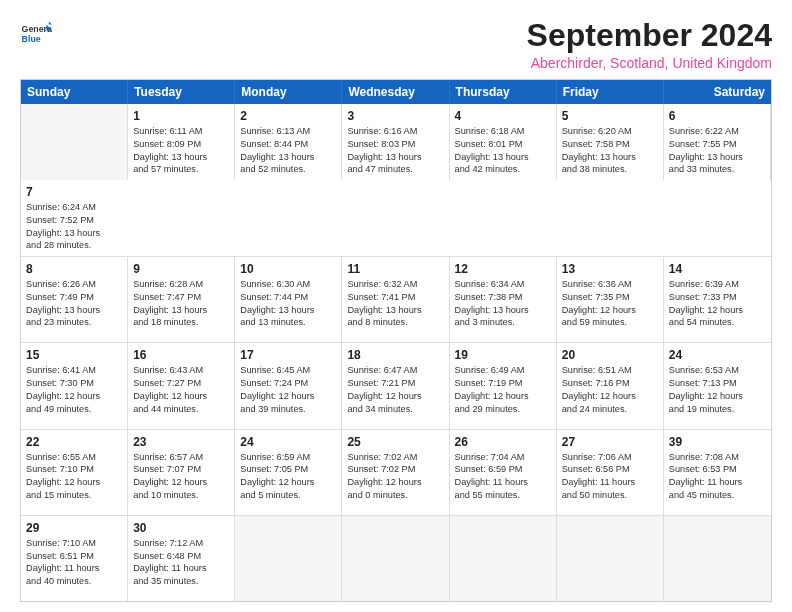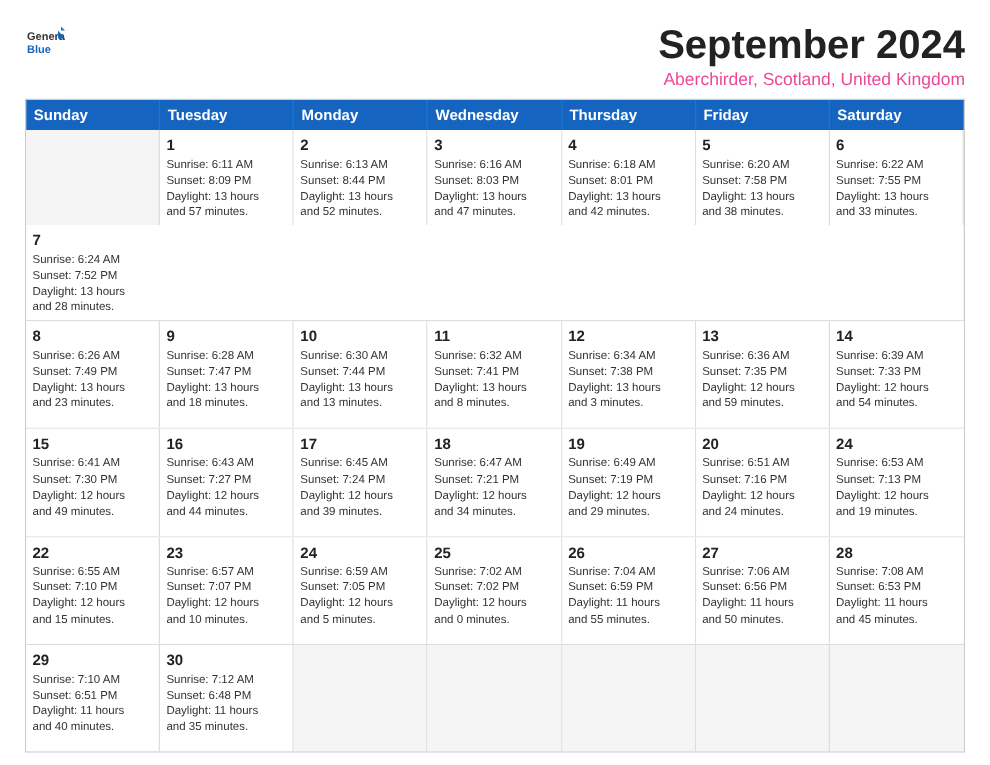--- a/index.html
+++ b/index.html
@@ -58,21 +58,21 @@
       background: #1565c0;
     }
     .cal-header-cell {
       color: #fff;
       font-size: 12px;
       font-weight: bold;
       padding: 5px 6px;
       text-align: left;
       border-right: 1px solid #1976d2;
     }
-    .cal-header-cell:last-child { border-right: none; }
+    .cal-header-cell:last-child { border-right: none; text-align: right; }
     .cal-body {
       flex: 1;
       display: flex;
       flex-direction: column;
     }
     .cal-row {
       display: grid;
       grid-template-columns: repeat(7, 1fr);
       flex: 1;
       border-bottom: 1px solid #ddd;
@@ -324,21 +324,21 @@
 and 55 minutes.</div>
           </div>
           <div class="cal-cell">
             <span class="day-num">27</span>
             <div class="info" style="white-space: pre-line;">Sunrise: 7:06 AM
 Sunset: 6:56 PM
 Daylight: 11 hours
 and 50 minutes.</div>
           </div>
           <div class="cal-cell">
-            <span class="day-num">28</span>
+            <span class="day-num">39</span>
             <div class="info" style="white-space: pre-line;">Sunrise: 7:08 AM
 Sunset: 6:53 PM
 Daylight: 11 hours
 and 45 minutes.</div>
           </div>
         </div>
         <div class="cal-row">
           <div class="cal-cell">
             <span class="day-num">29</span>
             <div class="info" style="white-space: pre-line;">Sunrise: 7:10 AM

